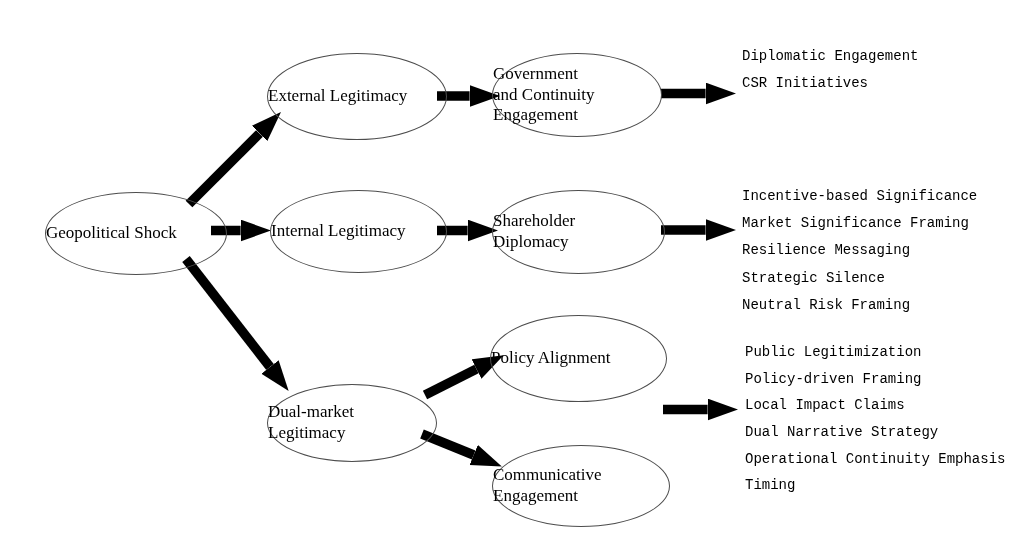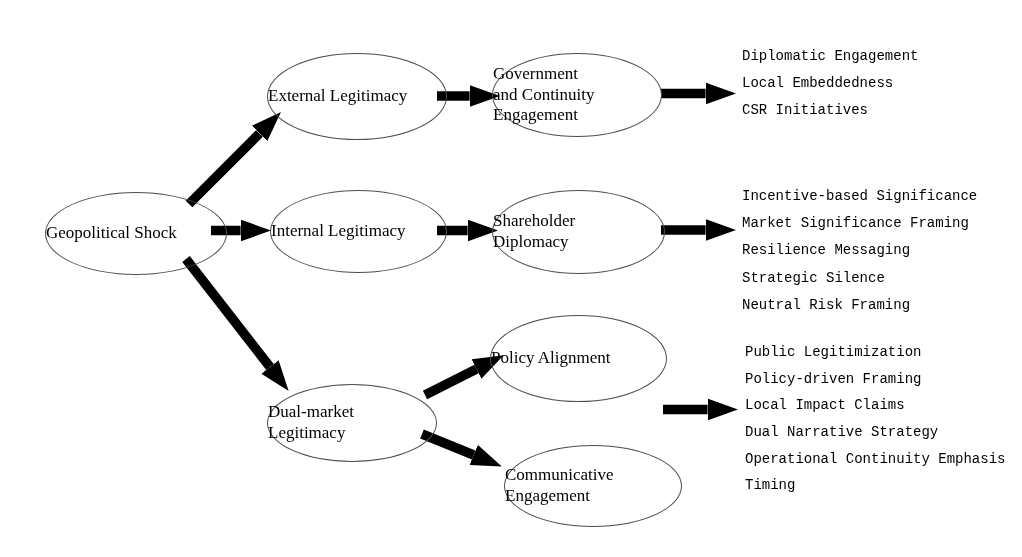--- a/index.html
+++ b/index.html
@@ -92,28 +92,27 @@
 
   <div class="node" style="left:267px; top:384px; width:168px; height:76px;">
     <span class="nline">Dual-market</span>
     <span class="nline">Legitimacy</span>
   </div>
 
   <div class="node" style="left:490px; top:315px; width:175px; height:85px;">
     <span class="nline">Policy Alignment</span>
   </div>
 
-  <div class="node" style="left:504px; top:445px; width:176px; height:80px;">
+  <div class="node" style="left:492px; top:445px; width:176px; height:80px;">
     <span class="nline">Communicative</span>
     <span class="nline">Engagement</span>
   </div>
 
   <div class="olist lh274" style="left:742px; top:42px;">
     <div class="item">Diplomatic Engagement</div>
-    <div class="item">Local Embeddedness</div>
     <div class="item">CSR Initiatives</div>
   </div>
 
   <div class="olist lh274" style="left:742px; top:182px;">
     <div class="item">Incentive-based Significance</div>
     <div class="item">Market Significance Framing</div>
     <div class="item">Resilience Messaging</div>
     <div class="item">Strategic Silence</div>
     <div class="item">Neutral Risk Framing</div>
   </div>

